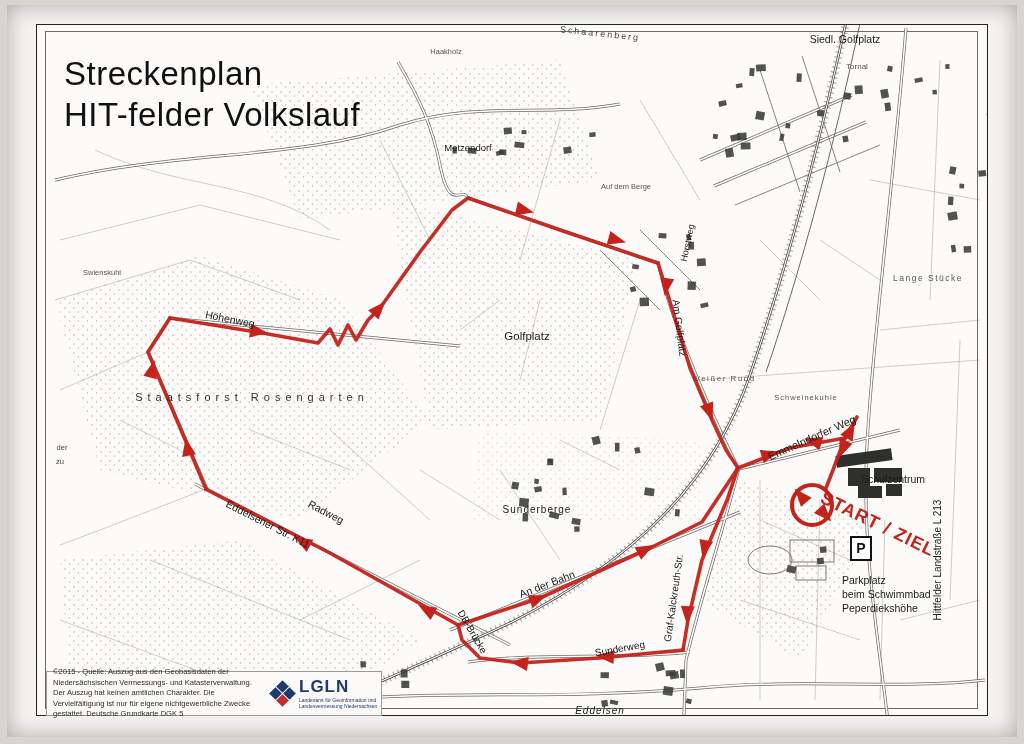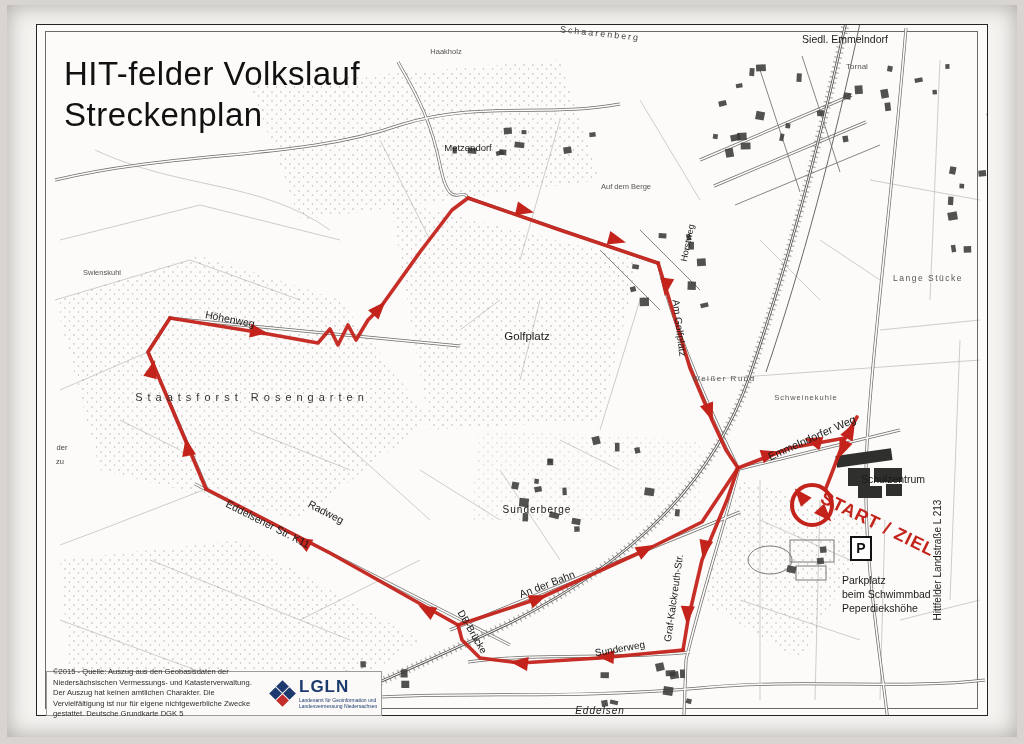--- a/index.html
+++ b/index.html
@@ -275,21 +275,21 @@
           <polygon points="2,0 -16,7 -16,-7" fill="#c3231b" transform="translate(384,303) rotate(-48)"></polygon>
           <polygon points="2,0 -16,7 -16,-7" fill="#c3231b" transform="translate(545,596) rotate(-21)"></polygon>
           <polygon points="2,0 -16,7 -16,-7" fill="#c3231b" transform="translate(652,546) rotate(-28)"></polygon>
           <polygon points="2,0 -16,7 -16,-7" fill="#c3231b" transform="translate(796,490) rotate(-130)"></polygon>
           <polygon points="2,0 -16,7 -16,-7" fill="#c3231b" transform="translate(830,520) rotate(47)"></polygon>
         </g>
     </g>
   </svg>
 
   <div class="layer" id="labels">
-      <span class="lbl" style="left: 845px; top: 39px; font-size: 10.5px; transform: translate(-50%, -50%) rotate(0deg);">Siedl. Emmelndorf</span>
+      <span class="lbl" style="left: 845px; top: 39px; font-size: 10.5px; transform: translate(-50%, -50%) rotate(0deg);">Siedl. Golfplatz</span>
       <span class="lbl" style="left: 857px; top: 67px; font-size: 8px; color: rgb(85, 85, 85); transform: translate(-50%, -50%) rotate(0deg);">Tornal</span>
       <span class="lbl" style="left: 600px; top: 34px; font-size: 9px; letter-spacing: 2px; color: rgb(68, 68, 68); transform: translate(-50%, -50%) rotate(6deg);">Schaarenberg</span>
       <span class="lbl" style="left: 468px; top: 148px; font-size: 9.5px; transform: translate(-50%, -50%) rotate(0deg);">Metzendorf</span>
       <span class="lbl" style="left: 446px; top: 52px; font-size: 7.5px; color: rgb(85, 85, 85); transform: translate(-50%, -50%) rotate(0deg);">Haakholz</span>
       <span class="lbl" style="left: 230px; top: 319px; font-size: 10.5px; transform: translate(-50%, -50%) rotate(11deg);">Höhenweg</span>
       <span class="lbl" style="left: 527px; top: 337px; font-size: 11.5px; transform: translate(-50%, -50%) rotate(0deg);">Golfplatz</span>
       <span class="lbl" style="left: 252px; top: 397px; font-size: 11px; letter-spacing: 5px; color: rgb(51, 51, 51); transform: translate(-50%, -50%) rotate(0deg);">Staatsforst Rosengarten</span>
       <span class="lbl" style="left: 688px; top: 243px; font-size: 9px; transform: translate(-50%, -50%) rotate(-78deg);">Horstweg</span>
       <span class="lbl" style="left: 679px; top: 328px; font-size: 10px; transform: translate(-50%, -50%) rotate(83deg);">Am Golfplatz</span>
       <span class="lbl" style="left: 724px; top: 379px; font-size: 8px; letter-spacing: 1.5px; color: rgb(85, 85, 85); transform: translate(-50%, -50%) rotate(0deg);">Weißer Rund</span>
@@ -310,22 +310,22 @@
       <span class="lbl" style="left: 674px; top: 598px; font-size: 10px; transform: translate(-50%, -50%) rotate(-82deg);">Graf-Kalckreuth-Str.</span>
       <span class="lbl" style="left: 600px; top: 711px; font-size: 10px; letter-spacing: 1px; font-style: italic; transform: translate(-50%, -50%) rotate(0deg);">Eddelsen</span>
       <span class="lbl" style="left: 928px; top: 278px; font-size: 8.5px; letter-spacing: 1.5px; color: rgb(85, 85, 85); transform: translate(-50%, -50%) rotate(0deg);">Lange Stücke</span>
       <span class="lbl" style="left: 102px; top: 273px; font-size: 7.5px; color: rgb(85, 85, 85); transform: translate(-50%, -50%) rotate(0deg);">Swienskuhl</span>
       <span class="lbl" style="left: 626px; top: 187px; font-size: 7.5px; color: rgb(85, 85, 85); transform: translate(-50%, -50%) rotate(0deg);">Auf dem Berge</span>
       <span class="lbl" style="left: 62px; top: 448px; font-size: 7.5px; color: rgb(68, 68, 68); transform: translate(-50%, -50%) rotate(0deg);">der</span>
       <span class="lbl" style="left: 60px; top: 462px; font-size: 7.5px; color: rgb(68, 68, 68); transform: translate(-50%, -50%) rotate(0deg);">zu</span>
     </div>
 
   <div class="titleblock">
+    <div class="t">Streckenplan</div>
     <div class="t">HIT-felder Volkslauf</div>
-    <div class="t">Streckenplan</div>
   </div>
 
   <div class="pbox">P</div>
 
   <div class="footer">
     <div class="copy">©2015 - Quelle: Auszug aus den Geobasisdaten der Niedersächsischen Vermessungs- und Katasterverwaltung. Der Auszug hat keinen amtlichen Charakter. Die Vervielfältigung ist nur für eigene nichtgewerbliche Zwecke gestattet. Deutsche Grundkarte DGK 5</div>
     <div class="lgln">
       <span class="diamonds">
         <i id="d1" style="left: 8px; top: 1px; background: rgb(29, 58, 110);"></i>
           <i id="d2" style="left: 1px; top: 8px; background: rgb(29, 58, 110);"></i>

